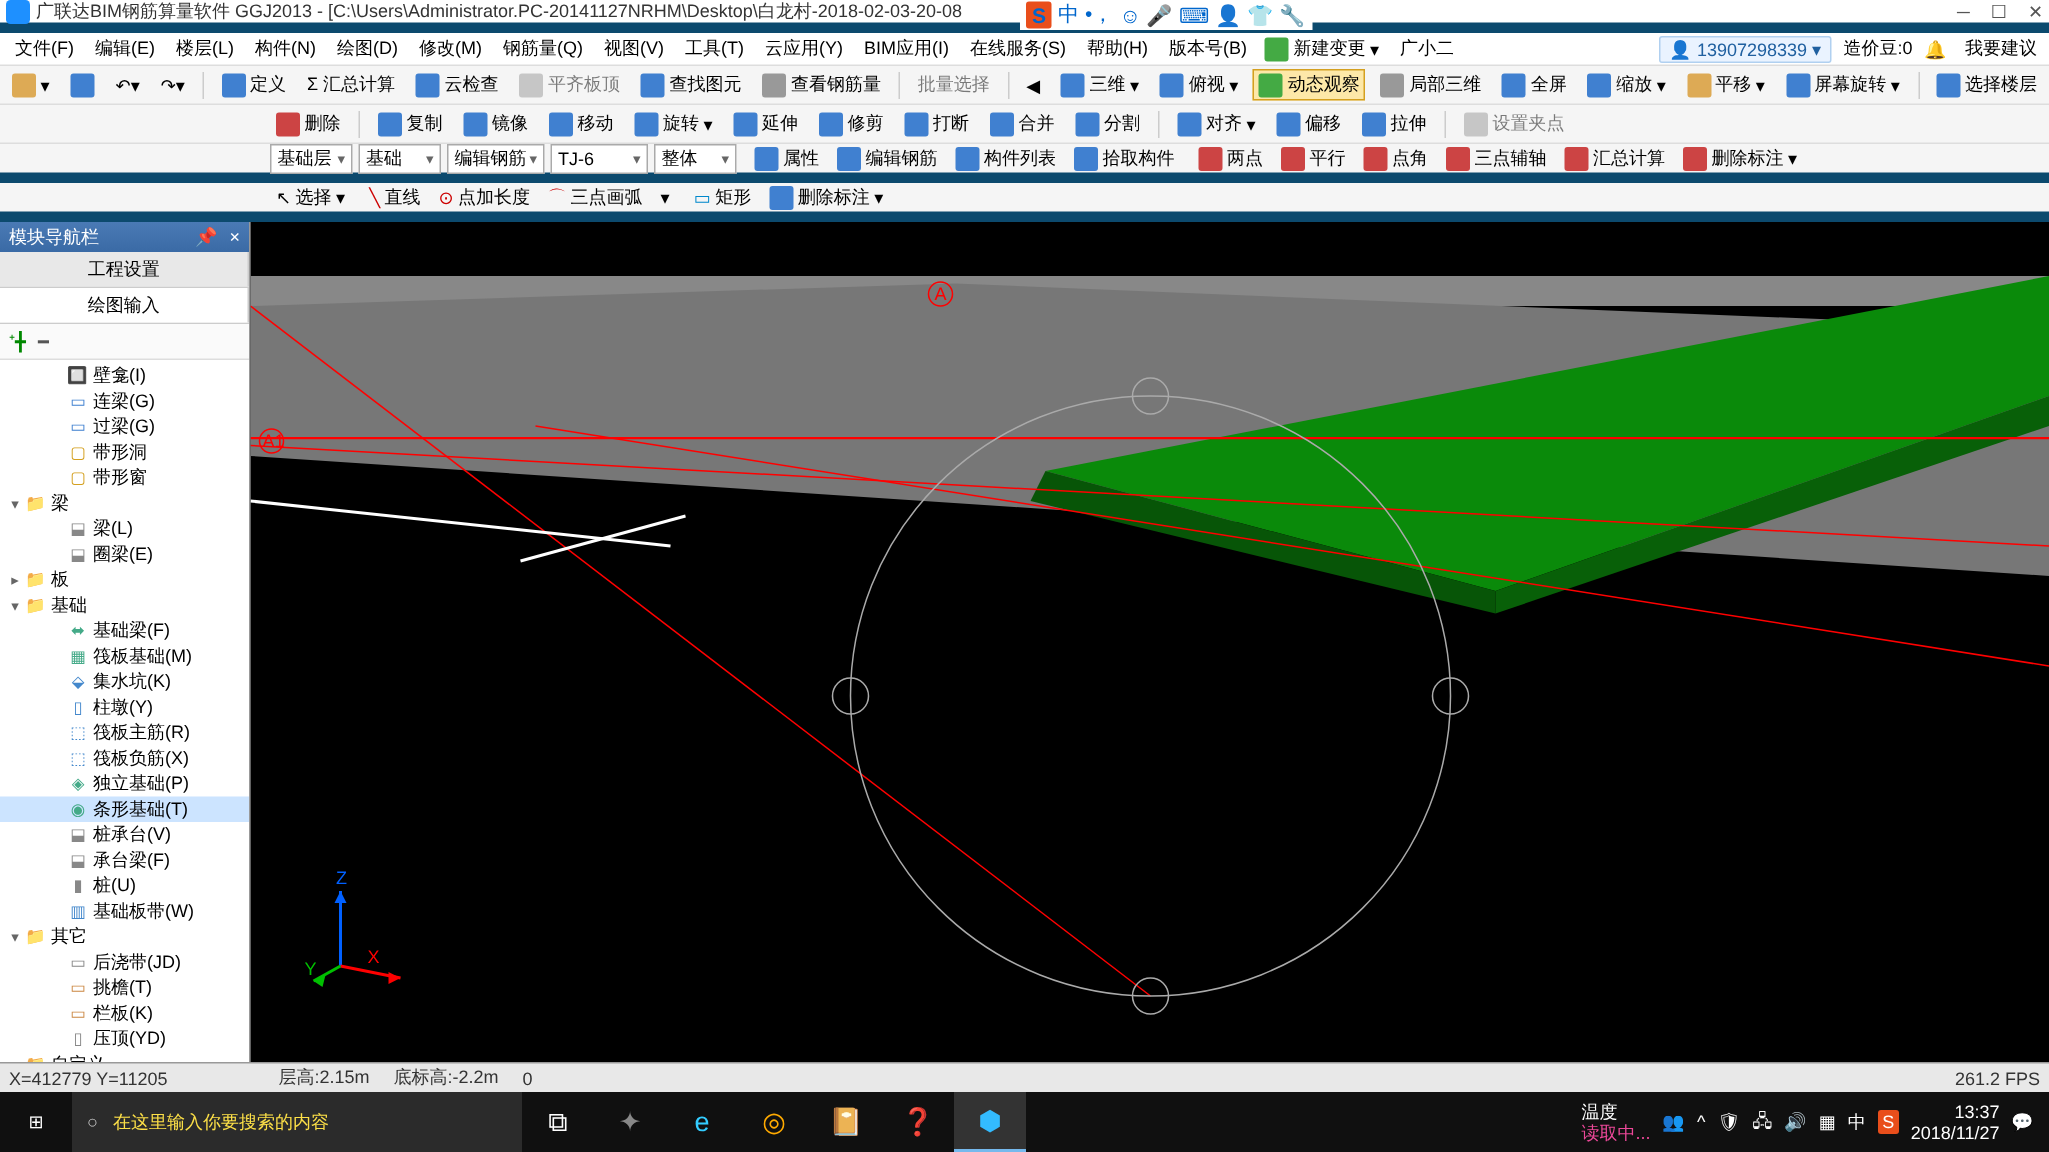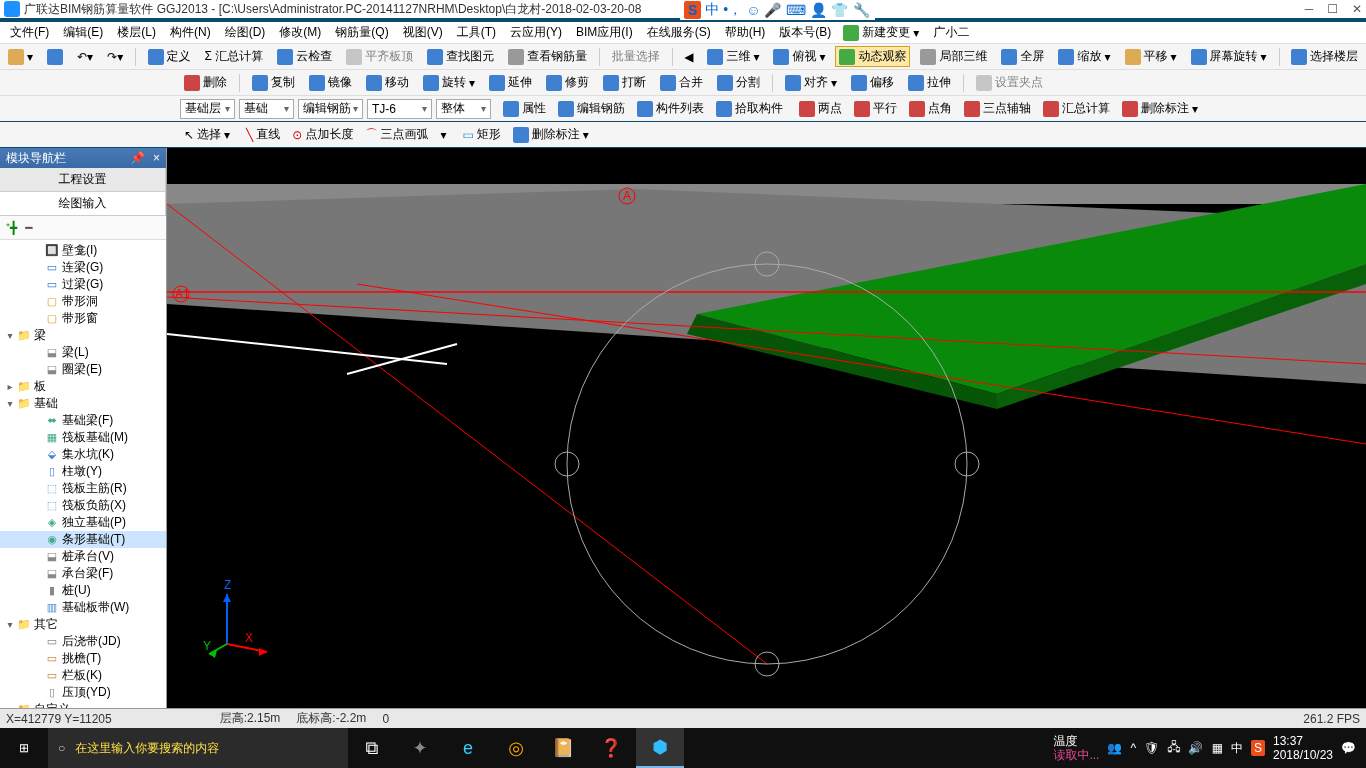--- a/index.html
+++ b/index.html
@@ -1,38 +1,38 @@
 <!DOCTYPE html>
 <html><head>
 <meta charset="utf-8">
 <style>
 * { margin: 0; padding: 0; box-sizing: border-box; font-family: "Microsoft YaHei", SimSun, sans-serif; font-size: 12px; }
 body { background: #f0f0f0; overflow: hidden; width: 1366px; height: 768px; position: relative; }
-.titlebar { background: #fff; height: 22px; display: flex; align-items: center; padding: 0 4px; border-bottom: 4px solid #0c4a6e; }
+.titlebar { background: #fff; height: 22px; display: flex; align-items: center; padding: 0 4px; border-bottom: 7px solid #0c4a6e; }
 .titlebar .icon { width: 16px; height: 16px; background: #1e90ff; border-radius: 3px; margin-right: 4px; }
 .titlebar .title { flex: 1; color: #333; font-size: 12px; white-space: nowrap; overflow: hidden; }
 .titlebar .winbtns { display: flex; gap: 14px; color: #555; }
 .ime-bar { position: absolute; top: 0; left: 680px; height: 20px; display: flex; align-items: center; gap: 4px; background: #fff; padding: 0 4px; z-index: 10; }
 .ime-bar span { color: #0066cc; font-size: 14px; }
 .ime-s { background: #e94e1b; color: #fff; padding: 1px 4px; border-radius: 2px; font-weight: bold; }
 .menubar { background: #fff; height: 22px; display: flex; align-items: center; padding: 0 4px; gap: 2px; border-bottom: 1px solid #ddd; }
 .menubar .mitem { padding: 2px 6px; cursor: pointer; }
 .menubar .right { margin-left: auto; display: flex; align-items: center; gap: 8px; }
 .user-badge { background: #eaf3ff; border: 1px solid #b0d0f0; padding: 1px 6px; border-radius: 2px; color: #2060a0; }
 .toolbar { background: #f5f5f5; height: 26px; display: flex; align-items: center; padding: 0 4px; gap: 6px; border-bottom: 1px solid #ddd; }
 .toolbar .sep { width: 1px; height: 18px; background: #ccc; margin: 0 2px; }
 .tbtn { display: flex; align-items: center; gap: 3px; padding: 2px 4px; cursor: pointer; white-space: nowrap; }
 .tbtn.active { background: #fde8a8; border: 1px solid #d4a020; padding: 1px 3px; }
 .ticon { width: 16px; height: 16px; display: inline-block; background: #88b; border-radius: 2px; }
 .ticon.red { background: #c44; }
 .ticon.blue { background: #4080d0; }
 .ticon.green { background: #4a4; }
 .ticon.yellow { background: #da5; }
 .ticon.gray { background: #999; }
-.toolbar3 { background: #f5f5f5; height: 26px; display: flex; align-items: center; padding: 0 4px; gap: 4px; border-bottom: 1px solid #0c4a6e; }
+.toolbar3 { background: #f5f5f5; height: 26px; display: flex; align-items: center; padding: 0 4px; gap: 4px; border-bottom: 7px solid #0c4a6e; }
 .dd { border: 1px solid #aaa; height: 20px; padding: 0 4px; background: #fff; display: flex; align-items: center; min-width: 50px; }
 .dd::after { content: '▾'; margin-left: auto; color: #666; font-size: 10px; }
 .main { display: flex; height: 612px; }
 .sidebar { width: 167px; background: #f0f0f0; border-right: 1px solid #999; display: flex; flex-direction: column; }
 .panel-header { background: linear-gradient(#4a7ab5, #3a6aa5); color: #fff; height: 20px; display: flex; align-items: center; padding: 0 6px; font-size: 12px; }
 .panel-header .pin { margin-left: auto; cursor: pointer; }
 .panel-header .x { margin-left: 8px; cursor: pointer; }
 .tab-row { display: flex; border-bottom: 1px solid #ccc; }
 .tab-row .tab { flex: 1; text-align: center; padding: 3px 0; background: #e8e8e8; border-right: 1px solid #ccc; cursor: pointer; }
 .tab-row .tab.active { background: #fff; }
@@ -52,21 +52,21 @@
 .snap-btn { padding: 2px 6px; display: flex; align-items: center; gap: 2px; cursor: pointer; border: 1px solid transparent; }
 .snap-btn.active { background: #fde8a8; border: 1px solid #d4a020; }
 .snap-input { width: 50px; height: 18px; border: 1px solid #aaa; text-align: right; padding-right: 2px; }
 .taskbar { position: absolute; bottom: 0; left: 0; right: 0; height: 40px; background: #101010; display: flex; align-items: center; color: #fff; }
 .taskbar .start { width: 48px; height: 40px; display: flex; align-items: center; justify-content: center; cursor: pointer; }
 .taskbar .search { flex: 0 0 300px; height: 40px; background: #2b2b2b; display: flex; align-items: center; padding: 0 10px; color: #ccc; gap: 10px; }
 .taskbar .tbicons { display: flex; height: 40px; }
 .taskbar .tbicon { width: 48px; display: flex; align-items: center; justify-content: center; cursor: pointer; font-size: 18px; }
 .taskbar .tbicon.active { border-bottom: 2px solid #76b9ed; background: #333; }
 .taskbar .tray { margin-left: auto; display: flex; align-items: center; gap: 8px; padding: 0 10px; font-size: 11px; }
-.taskbar .clock { text-align: left; line-height: 1.2; }
+.taskbar .clock { text-align: right; line-height: 1.2; }
 svg { display: block; }
 .bottom-tabs { border-top: 1px solid #ccc; }
 .bottom-tabs .btab { text-align: center; padding: 3px 0; background: #e8e8e8; border-bottom: 1px solid #ccc; cursor: pointer; }
 </style>
 </head>
 <body>
 
 <div class="titlebar">
   <div class="icon"></div>
   <div class="title">广联达BIM钢筋算量软件 GGJ2013 - [C:\Users\Administrator.PC-20141127NRHM\Desktop\白龙村-2018-02-03-20-08</div>
@@ -99,20 +99,28 @@
   <span class="mitem">钢筋量(Q)</span>
   <span class="mitem">视图(V)</span>
   <span class="mitem">工具(T)</span>
   <span class="mitem">云应用(Y)</span>
   <span class="mitem">BIM应用(I)</span>
   <span class="mitem">在线服务(S)</span>
   <span class="mitem">帮助(H)</span>
   <span class="mitem">版本号(B)</span>
   <span class="tbtn"><span class="ticon green"></span><span>新建变更</span> ▾</span>
   <span style="margin-left:8px">广小二</span>
+  <div class="right">
+    <span class="user-badge"><span style="color:#2060a0">👤</span> <span>13907298339</span> ▾</span>
+    <span>造价豆:0</span>
+    <span style="color:#f0a000">🔔</span>
+    <span class="tbtn">
+        <span>我要建议</span>
+      </span>
+  </div>
 </div>
 
 <div class="toolbar">
   <span class="tbtn"><span class="ticon yellow"></span>▾</span>
   <span class="tbtn">
       <span class="ticon blue"></span>
     </span>
   <span class="tbtn">↶▾</span>
   <span class="tbtn">↷▾</span>
   <div class="sep"></div>
@@ -536,21 +544,21 @@
   <input class="snap-input" value="0" style="">
   <span>mm</span>
   <input type="checkbox" style="">
   <span>旋转</span>
   <input class="snap-input" style="width: 60px;" value="0.000">
   <span>°</span>
 </div>
 
 <div class="statusbar" style="position:absolute;bottom:40px;left:0;right:0">
   <span class="sitem">X=412779 Y=11205</span>
-  <span class="sitem" style="margin-left:92px">层高:2.15m</span>
+  <span class="sitem" style="margin-left:58px">层高:2.15m</span>
   <span class="sitem">底标高:-2.2m</span>
   <span class="sitem">0</span>
   <span class="sitem right">261.2 FPS</span>
 </div>
 
 <div class="taskbar">
   <div class="start">⊞</div>
   <div class="search">
     <span>○</span>
     <span style="color:#fde047">在这里输入你要搜索的内容</span>
@@ -572,17 +580,17 @@
     <span>👥</span>
     <span>^</span>
     <span>🛡</span>
     <span>🖧</span>
     <span>🔊</span>
     <span>▦</span>
     <span>中</span>
     <span style="background:#e94e1b;padding:1px 3px;border-radius:2px">S</span>
     <div class="clock">
       <div>13:37</div>
-        <div>2018/10/23</div>
+        <div>2018/11/27</div>
     </div>
     <span>💬</span>
   </div>
 </div>
 
 </body></html>

